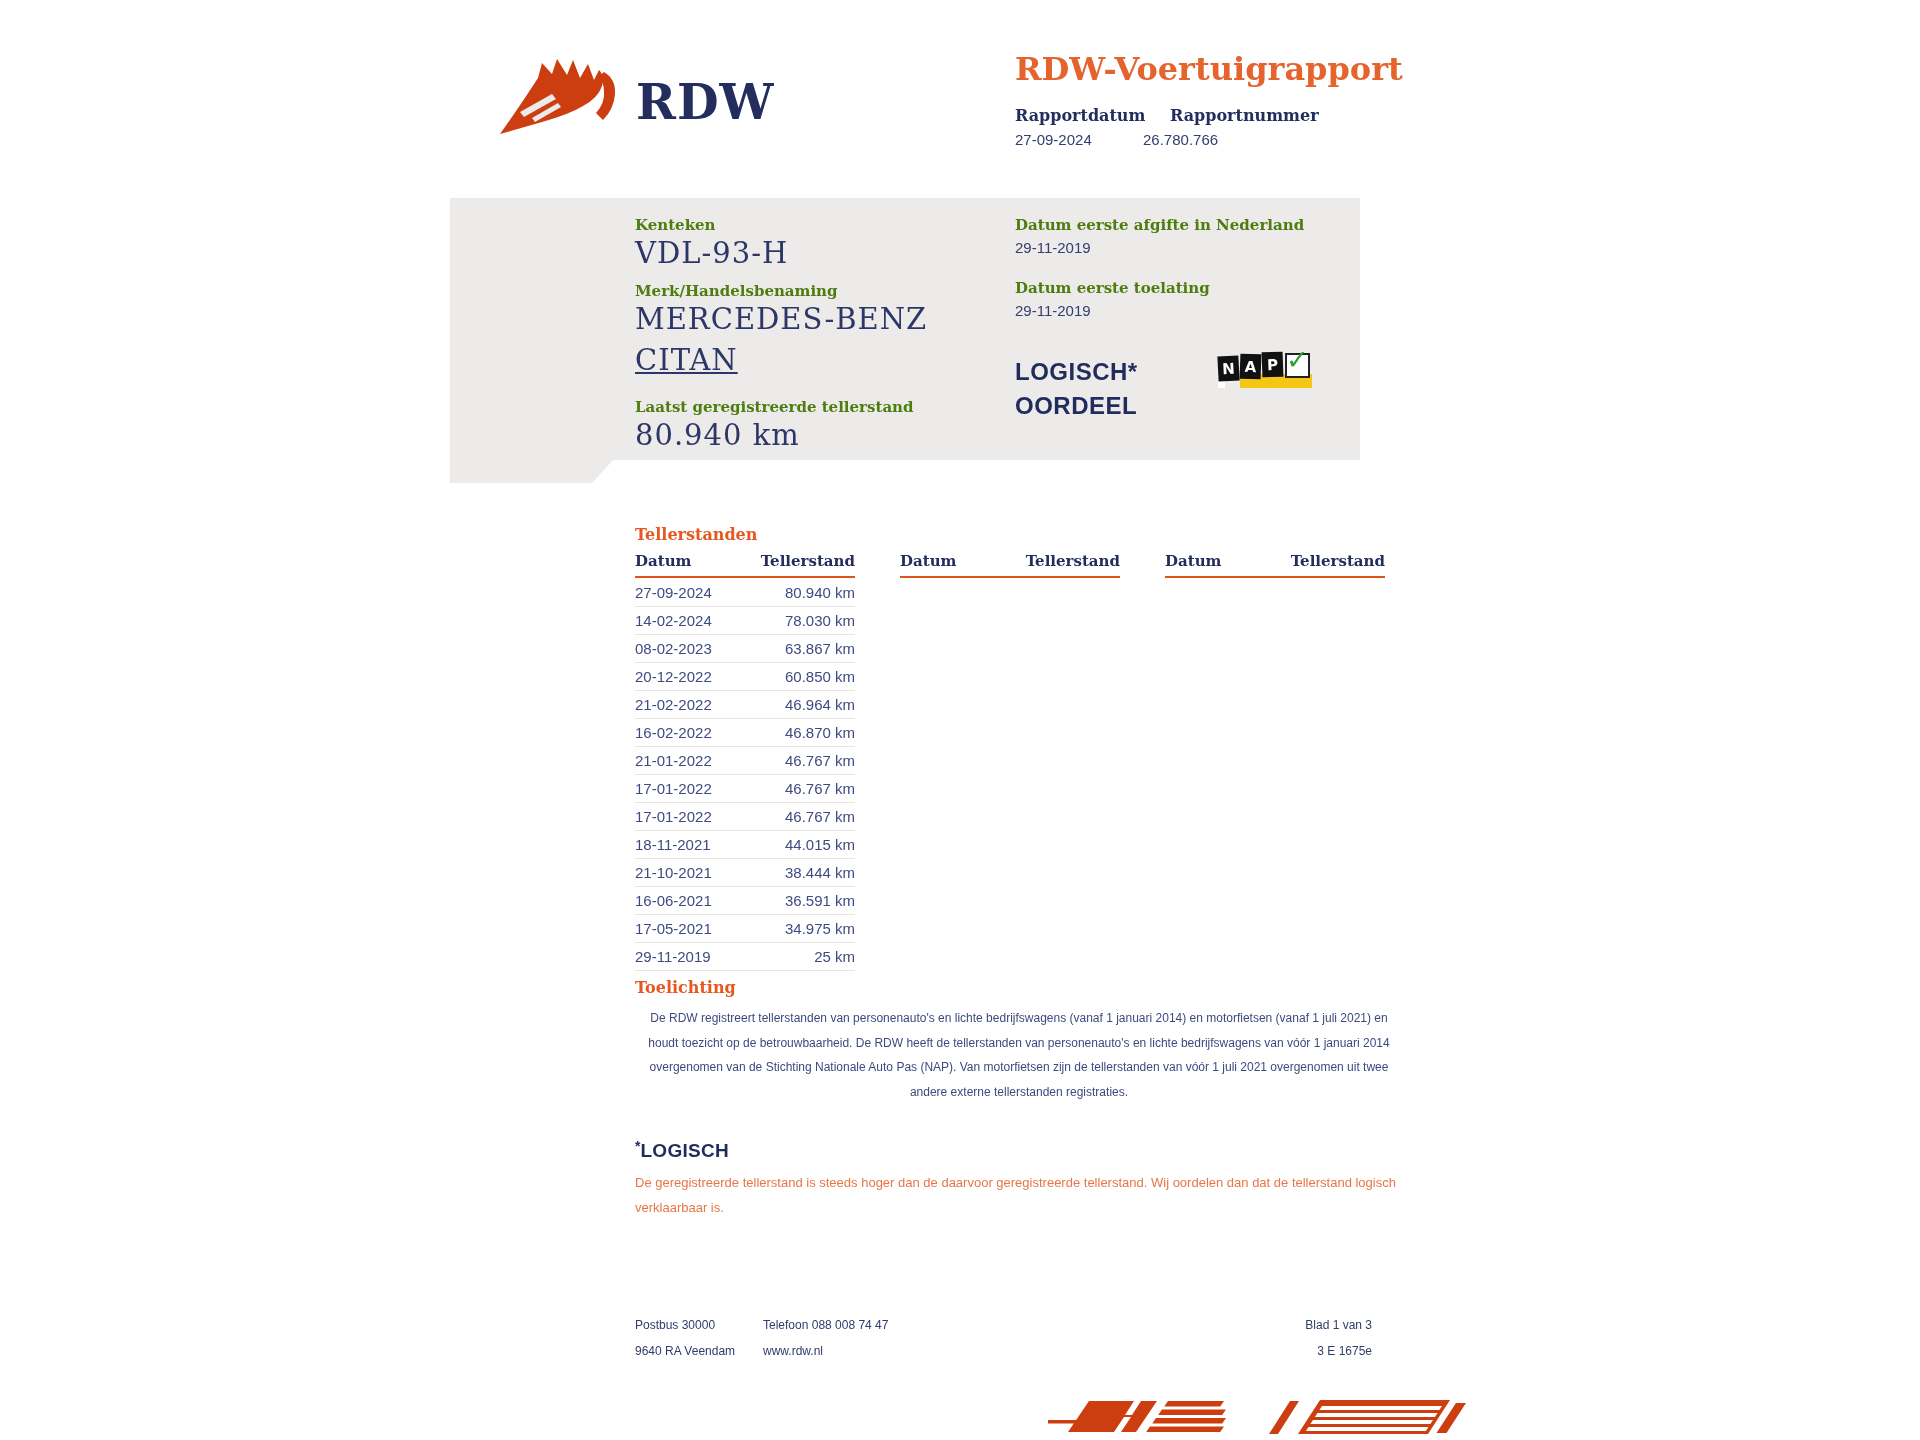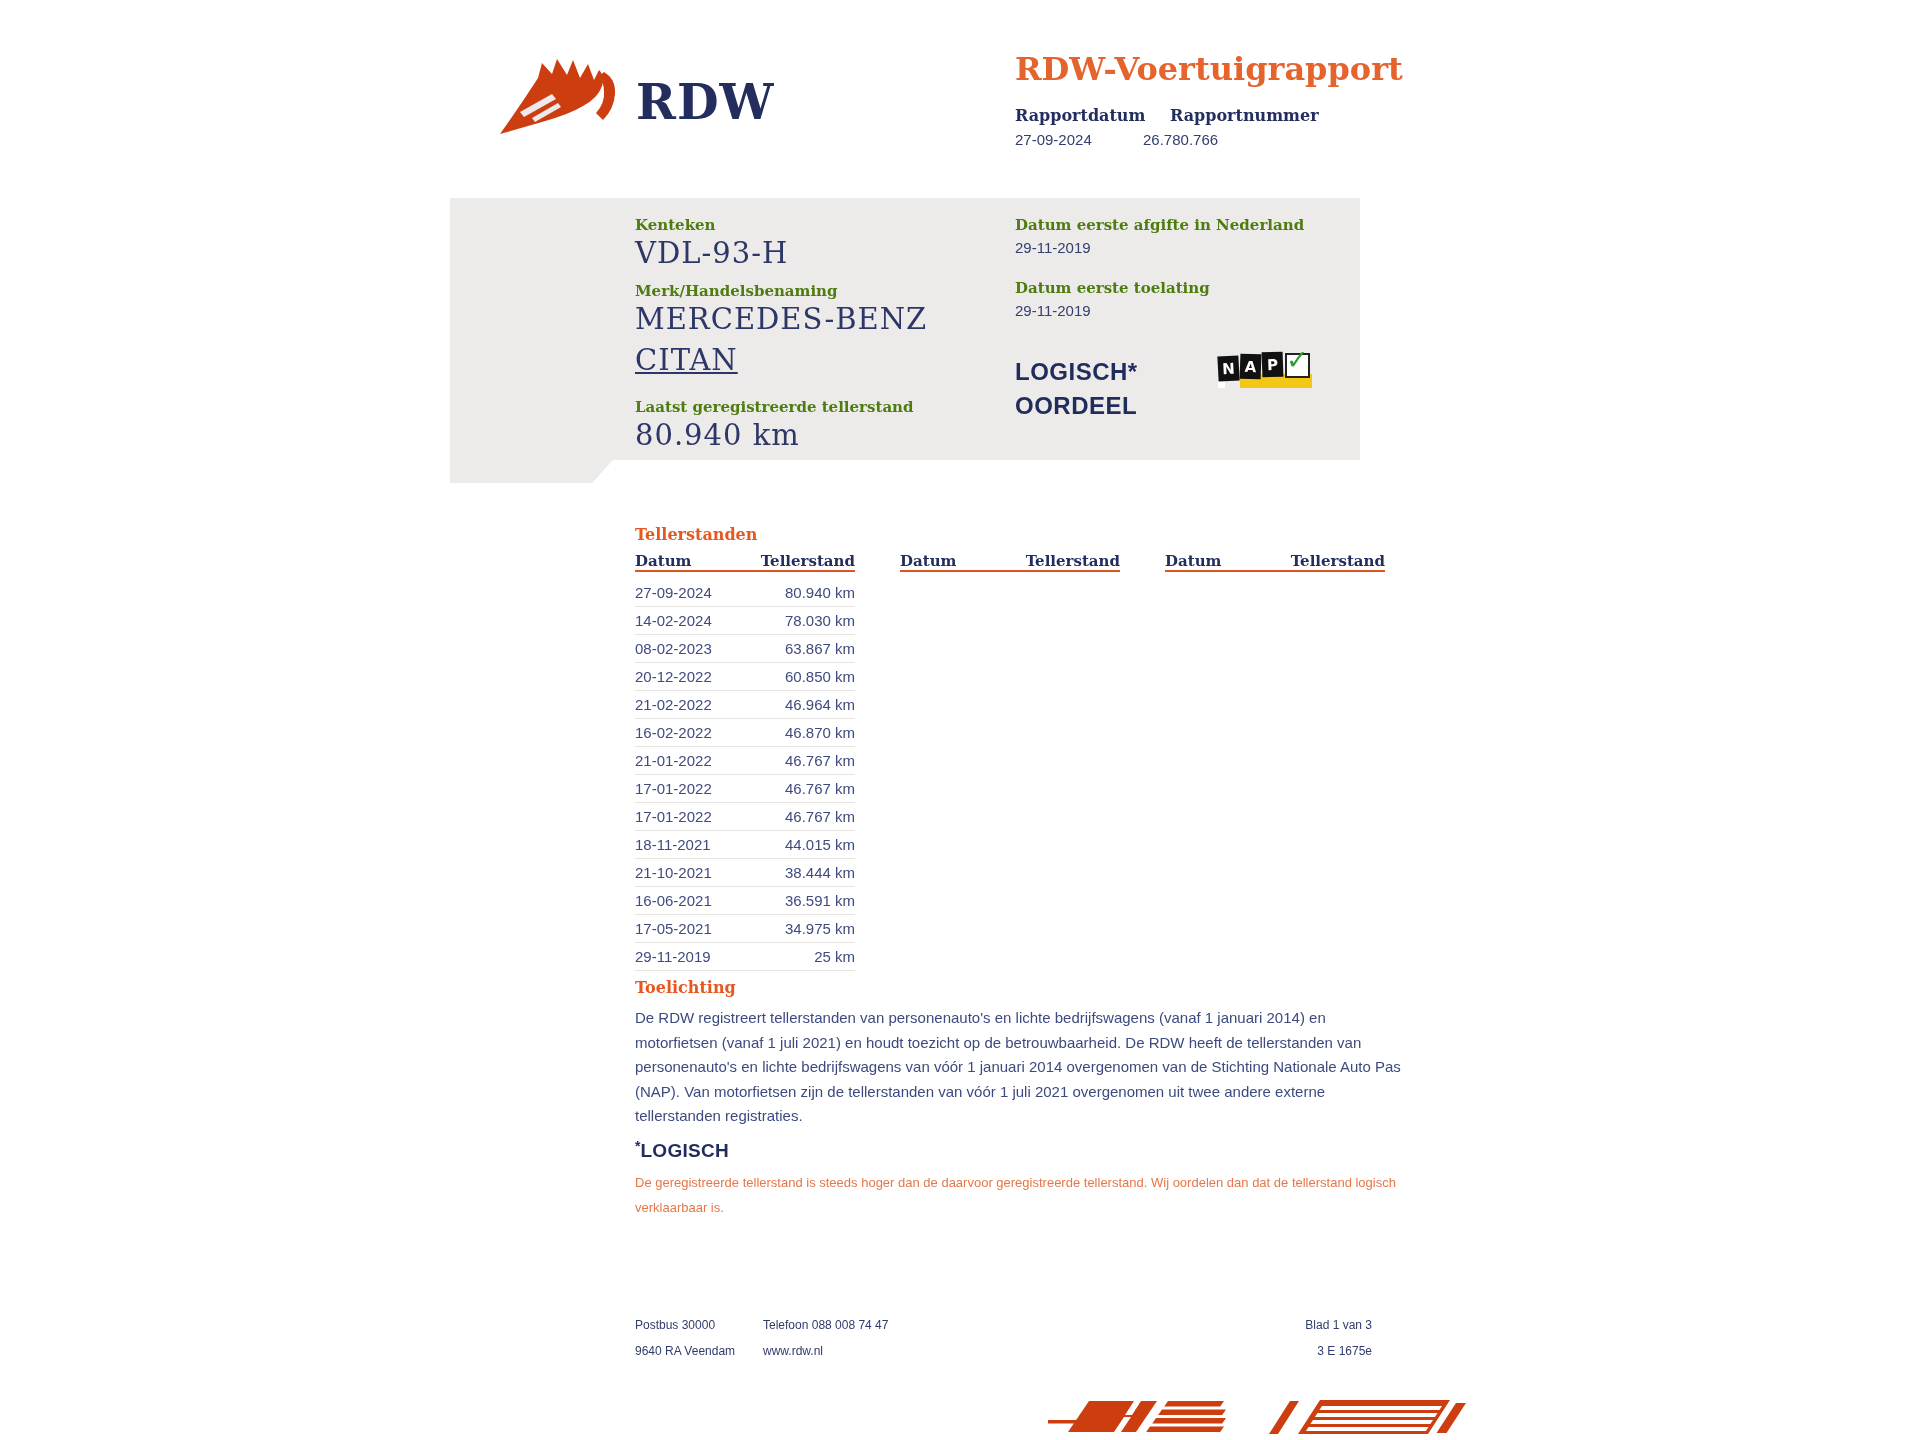--- a/index.html
+++ b/index.html
@@ -69,35 +69,35 @@
   .nap-notch { position: absolute; left: 0; top: 31px; width: 7px; height: 7px; background: #ffffff; }
 
   
   .section-title {
     font-family: "DejaVu Serif", serif; font-weight: bold;
     font-size: 16px; color: #e5581f;
   }
   .thead {
     width: 220px; top: 552px;
     display: flex; justify-content: space-between;
-    border-bottom: 2px solid #dd5420; padding-bottom: 0;
+    border-bottom: 2px solid #dd5420; padding-bottom: 6px;
     font-family: "DejaVu Serif", serif; font-weight: bold;
     font-size: 15px; color: #232e5f;
   }
   .tbody { left: 635px; top: 579px; width: 220px; }
   .trow {
     height: 28px; display: flex; justify-content: space-between; align-items: center;
     border-bottom: 1px solid #e7e4e4;
     font-size: 15px; color: #3f4b80;
   }
 
   
   .body-par {
     left: 635px; width: 768px;
-    font-size: 15px; line-height: 24.6px; color: #3d4a80;
+    font-size: 12px; line-height: 24.6px; color: #3d4a80; text-align: center;
   }
   .logisch-head { left: 635px; top: 1138px; color: #1f2c5c; }
   .logisch-mark { font-size: 14px; font-weight: bold; vertical-align: 6px; }
   .logisch-word { font-size: 19px; font-weight: bold; letter-spacing: 0.3px; }
   .orange-par {
     left: 635px; top: 1170px; width: 768px;
     font-size: 13px; line-height: 25px; color: #e87647;
   }
 
   

